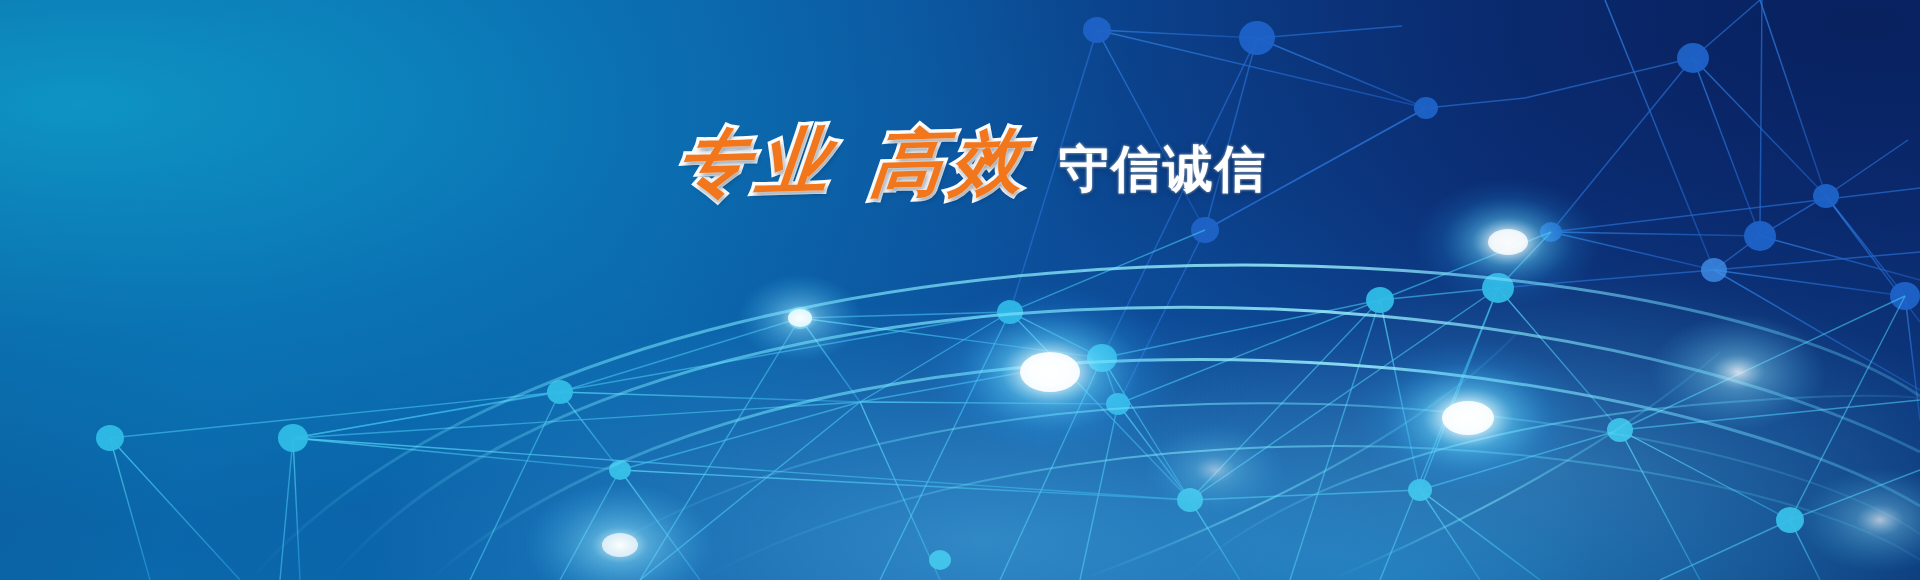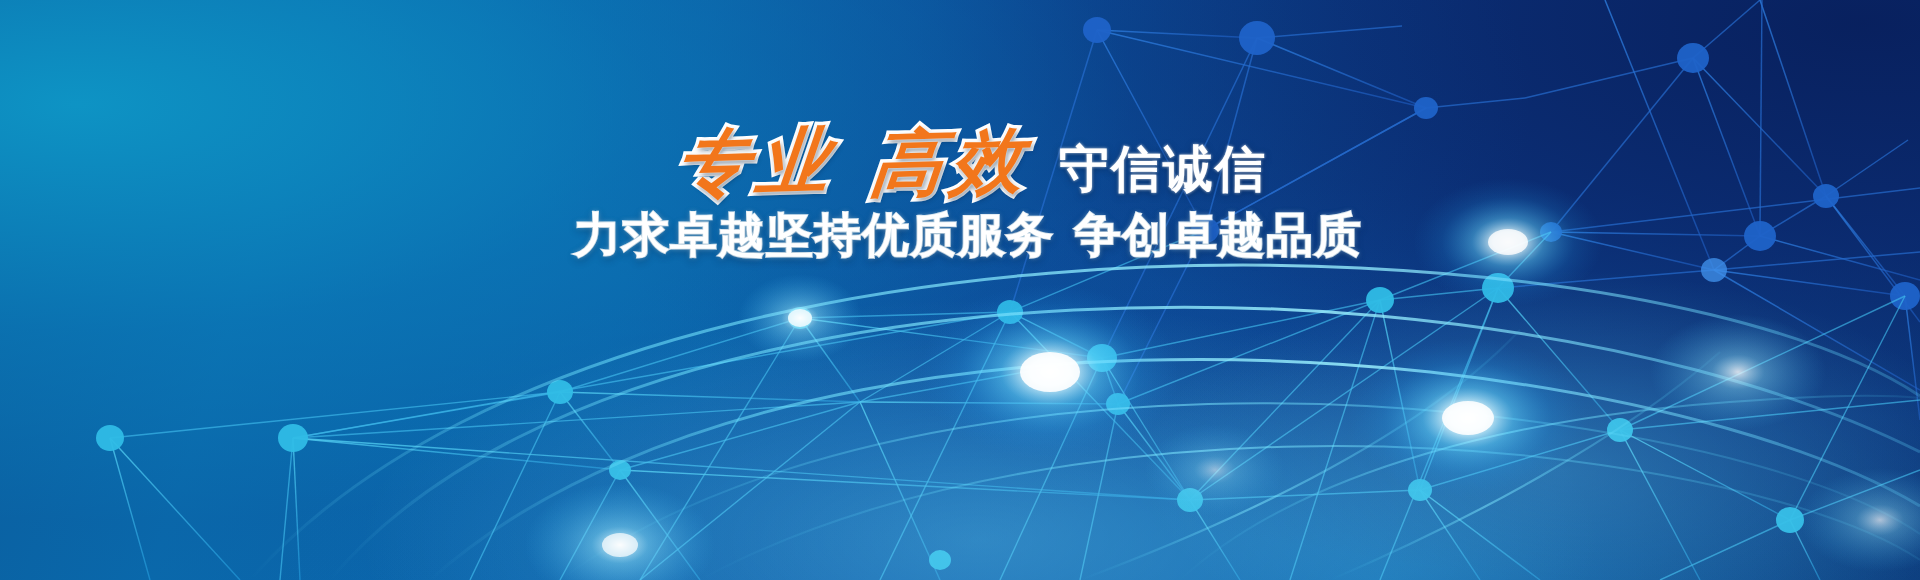--- a/index.html
+++ b/index.html
@@ -359,18 +359,15 @@
   </svg>
 
   <div class="copy">
 
     <div class="headline">
       <span class="brush b1">专业</span>
       <span class="brush b2">高效</span>
       <span class="white-head">守信诚信</span>
     </div>
 
-    <div class="subline">
-      <span>力求卓越坚持优质服务</span><span class="gap"></span><span>争创卓越品质</span>
-    </div>
 
   </div>
 </div>
 
 </body></html>

